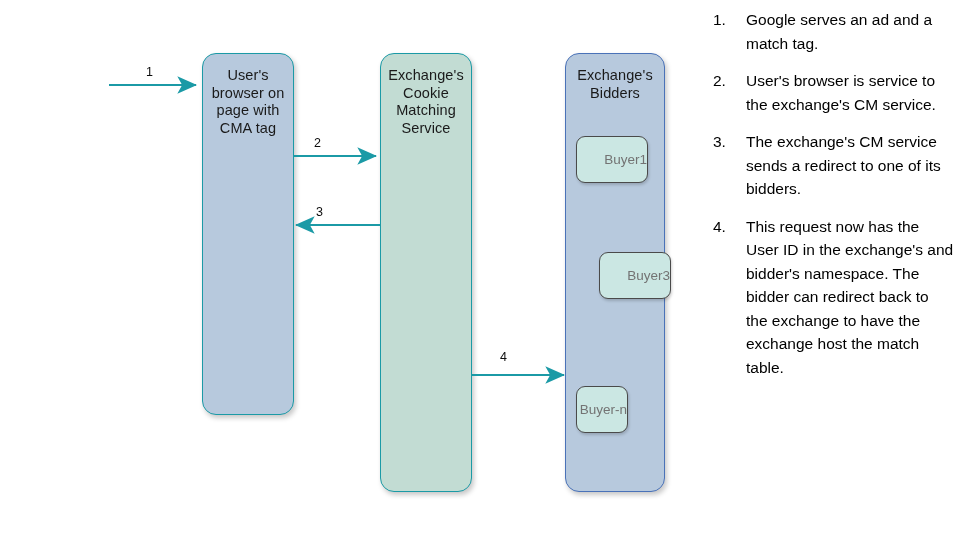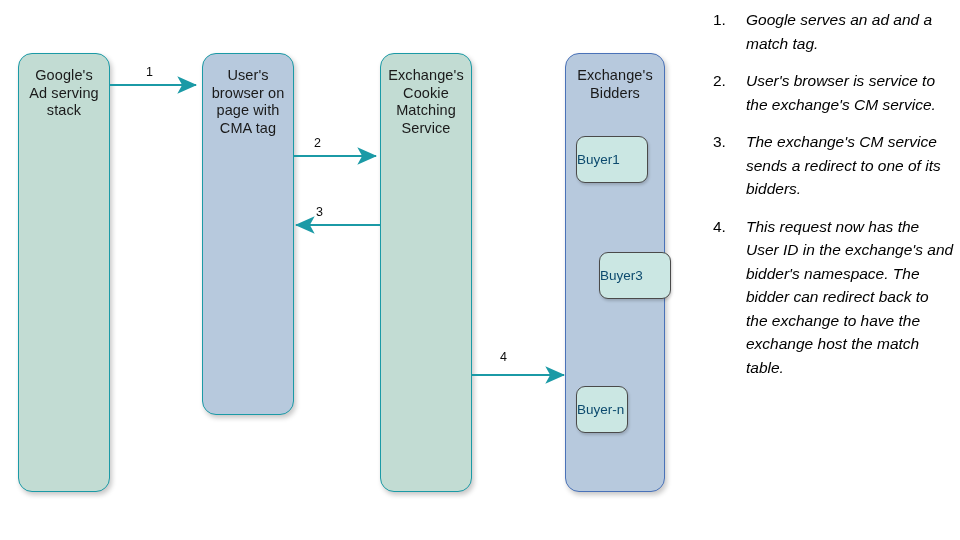--- a/index.html
+++ b/index.html
@@ -53,23 +53,23 @@
 
   
   .buyer {
     position: absolute;
     box-sizing: border-box;
     background: #cbe7e3;
     border: 1.1px solid #4a4a4a;
     border-radius: 9px;
     display: flex;
     align-items: center;
-    justify-content: flex-start;
+    justify-content: flex-end;
     font-size: 13.5px;
-    color: #0c4a6e;
+    color: #737373;
     box-shadow: 1px 2px 3px rgba(0,0,0,0.18);
   }
 
   
   .arrow-svg {
     position: absolute;
     overflow: visible;
     pointer-events: none;
   }
   .arrow-num {
@@ -99,33 +99,27 @@
     color: #000000;
     text-align: left;
     padding-left: 7px;
     box-sizing: border-box;
   }
   .step-text {
     flex: 1 1 auto;
     font-size: 15.5px;
     line-height: 23.5px;
     color: #000000;
-    font-style: italic;
   }
 </style>
 </head>
 <body>
 
 <div id="canvas">
 
-  <div class="pillar green" style="left:18px; top:53px; width:92px; height:439px; padding-top:13px;">
-    <div class="pillar-label" style="white-space: pre-line;">Google's
-Ad serving
-stack</div>
-  </div>
 
   <div class="pillar blue-teal" style="left:202px; top:53px; width:92px; height:362px; padding-top:13px;">
     <div class="pillar-label" style="white-space: pre-line;">User's
 browser on
 page with
 CMA tag</div>
   </div>
 
   <div class="pillar green" style="left:380px; top:53px; width:92px; height:439px; padding-top:13px;">
     <div class="pillar-label" style="white-space: pre-line;">Exchange's

